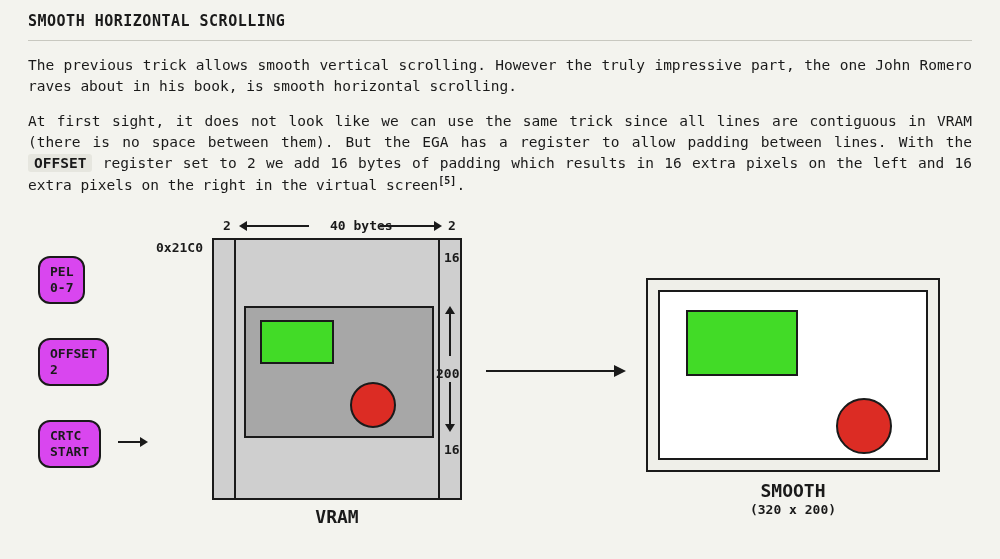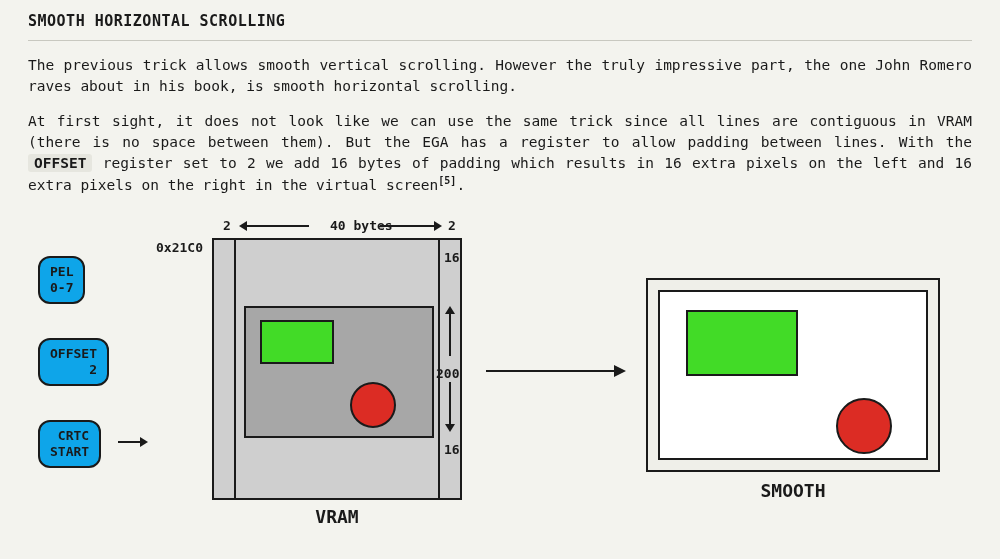--- a/index.html
+++ b/index.html
@@ -38,26 +38,26 @@
   .figure {
     position: relative;
     width: 944px;
     height: 330px;
     margin-top: 8px;
   }
   .pill {
     position: absolute;
     border: 2px solid #1a1a1a;
     border-radius: 12px;
-    background: #0ea5e9;
+    background: #d946ef;
     padding: 6px 10px;
     font-size: 13px;
     font-weight: 700;
     line-height: 1.25;
-    text-align: right;
+    text-align: left;
     white-space: pre;
   }
   .addr-stack {
     position: absolute;
     font-size: 13px;
     font-weight: 700;
     line-height: 1.55;
     text-align: right;
   }
   .addr-start { position:absolute; font-size:13px; font-weight:700; }
@@ -184,14 +184,15 @@
     <polygon points="128,1 140,7 128,13" fill="#1a1a1a"></polygon>
   </svg>
 
   <div class="screen-outer" style="left:618px; top:68px; width:294px; height:194px;">
     <div class="screen-inner" style="left:10px; top:10px; right:10px; bottom:10px;">
       <div class="green-rect" style="left:26px; top:18px; width:112px; height:66px;"></div>
       <div class="red-circle" style="left:176px; top:106px; width:56px; height:56px;"></div>
     </div>
   </div>
   <div class="caption-title" style="left:618px; top:270px; width:294px;">SMOOTH</div>
+  <div class="caption-sub" style="left:618px; top:292px; width:294px;">(320 x 200)</div>
 
 </div>
 
 </body></html>

